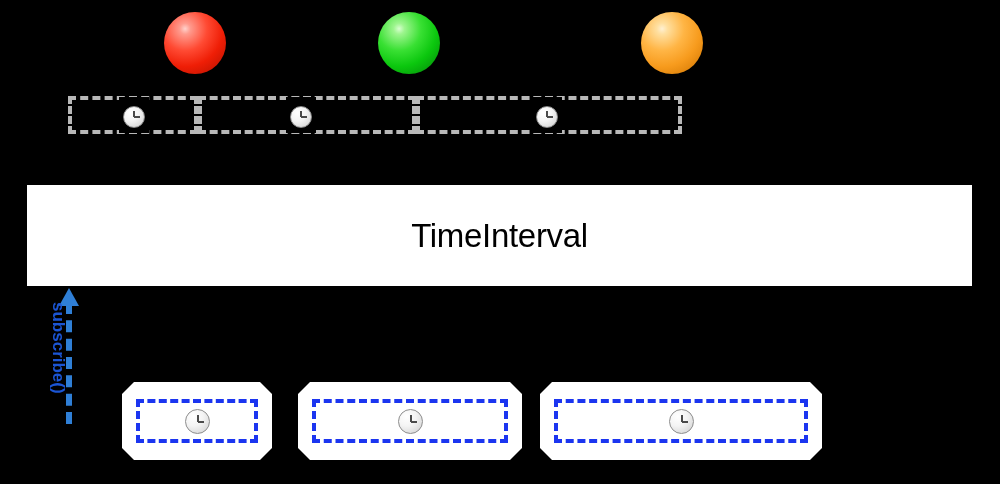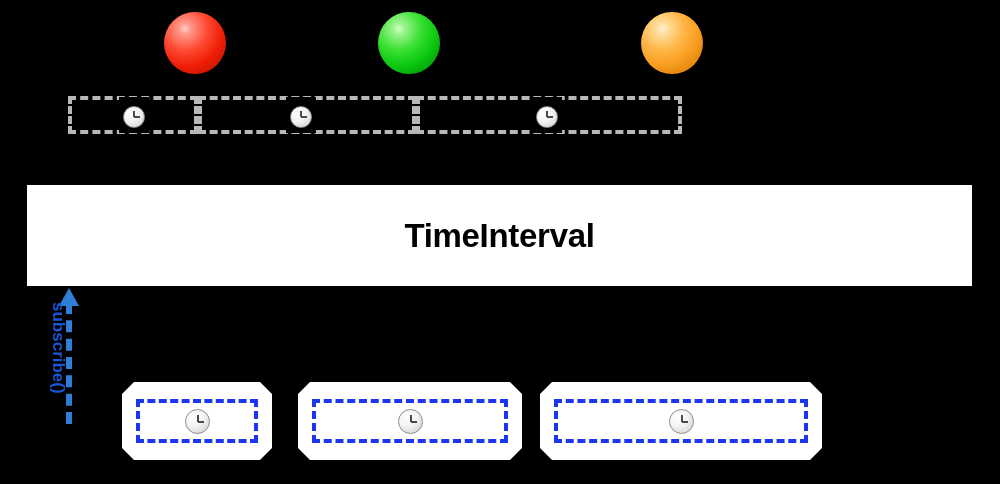--- a/index.html
+++ b/index.html
@@ -108,21 +108,21 @@
     top: 185px;
     width: 945px;
     height: 101px;
     background: #ffffff;
     display: flex;
     align-items: center;
     justify-content: center;
   }
   #interval-label {
     font-size: 33px;
-    font-weight: bold;
+    font-weight: normal;
     color: #000000;
     letter-spacing: -0.3px;
   }
 
   
   #subscribe-group {
     position: absolute;
     left: 56px;
     top: 288px;
     width: 46px;

